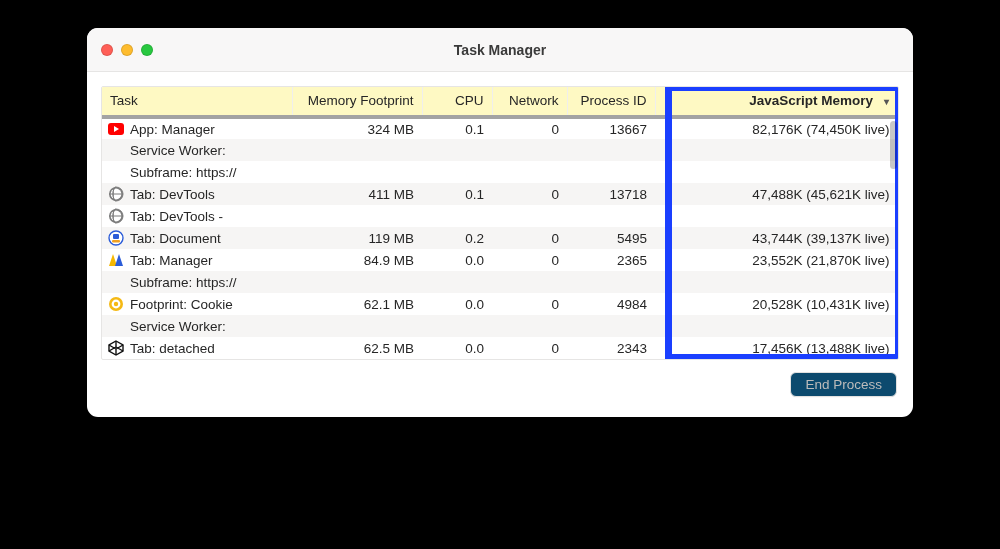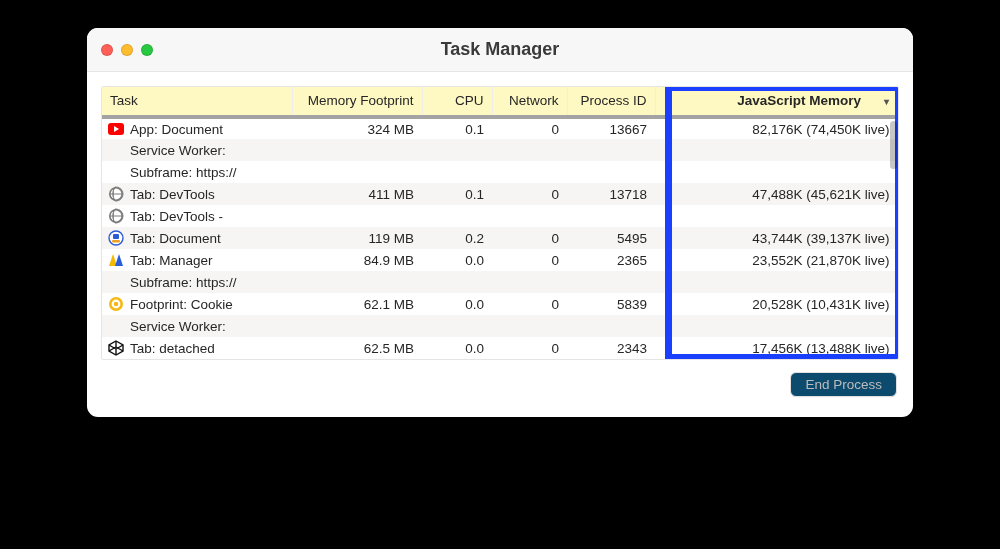--- a/index.html
+++ b/index.html
@@ -39,21 +39,21 @@
       border: 0.5px solid rgba(0,0,0,0.12);
     }
     .tl.close { background: #ff5f57; }
     .tl.min   { background: #febc2e; }
     .tl.max   { background: #28c840; }
     .title {
       position: absolute;
       left: 0; right: 0;
       text-align: center;
       font-weight: 700;
-      font-size: 18px;
+      font-size: 14px;
       color: #3a3a3a;
     }
     .content {
       padding: 14px 14px 14px 14px;
     }
     .table-wrap {
       border: 1px solid #e6e5e4;
       border-radius: 2px;
       position: relative;
       overflow: hidden;
@@ -78,21 +78,21 @@
       background: #fef9c3;
       border-bottom: 4px solid #a3a3a3;
       border-right: 1px solid #efeeed;
       white-space: nowrap;
       overflow: hidden;
     }
     thead th:first-child { text-align: left; }
     thead th.js-col {
       font-weight: 700;
       position: relative;
-      padding-right: 36px;
+      padding-right: 24px;
     }
     .sort-caret {
       position: absolute;
       right: 8px; top: 50%;
       transform: translateY(-50%);
       font-size: 10px;
       color: #555;
     }
     tbody tr { height: 22px; }
     tbody tr:nth-child(even) td { background: #f6f5f4; }
@@ -193,21 +193,21 @@
         <tbody id="tbody">
             <tr>
               <td class="task-cell">
                 <div class="task-inner">
                   <span class="ico">
                     <svg viewBox="0 0 16 16">
                       <rect x="0" y="2" width="16" height="12" rx="3" fill="#ff0000"></rect>
                       <path d="M6 5 L11 8 L6 11 Z" fill="#fff"></path>
                     </svg>
                   </span>
-                  <span class="task-label">App: Document</span>
+                  <span class="task-label">App: Manager</span>
                 </div>
               </td>
               <td>324 MB</td>
               <td>0.1</td>
               <td>0</td>
               <td>13667</td>
               <td>82,176K (74,450K live)</td>
             </tr>
             <tr>
               <td class="task-cell">
@@ -334,21 +334,21 @@
                       <circle cx="8" cy="8" r="4.4" fill="#fff"></circle>
                       <circle cx="8" cy="8" r="2.2" fill="#f5b914"></circle>
                     </svg>
                   </span>
                   <span class="task-label">Footprint: Cookie</span>
                 </div>
               </td>
               <td>62.1 MB</td>
               <td>0.0</td>
               <td>0</td>
-              <td>5839</td>
+              <td>4984</td>
               <td>20,528K (10,431K live)</td>
             </tr>
             <tr>
               <td class="task-cell">
                 <div class="task-inner">
                   <span class="ico task-indent"></span>
                   <span class="task-label">Service Worker:</span>
                 </div>
               </td>
               <td></td>

